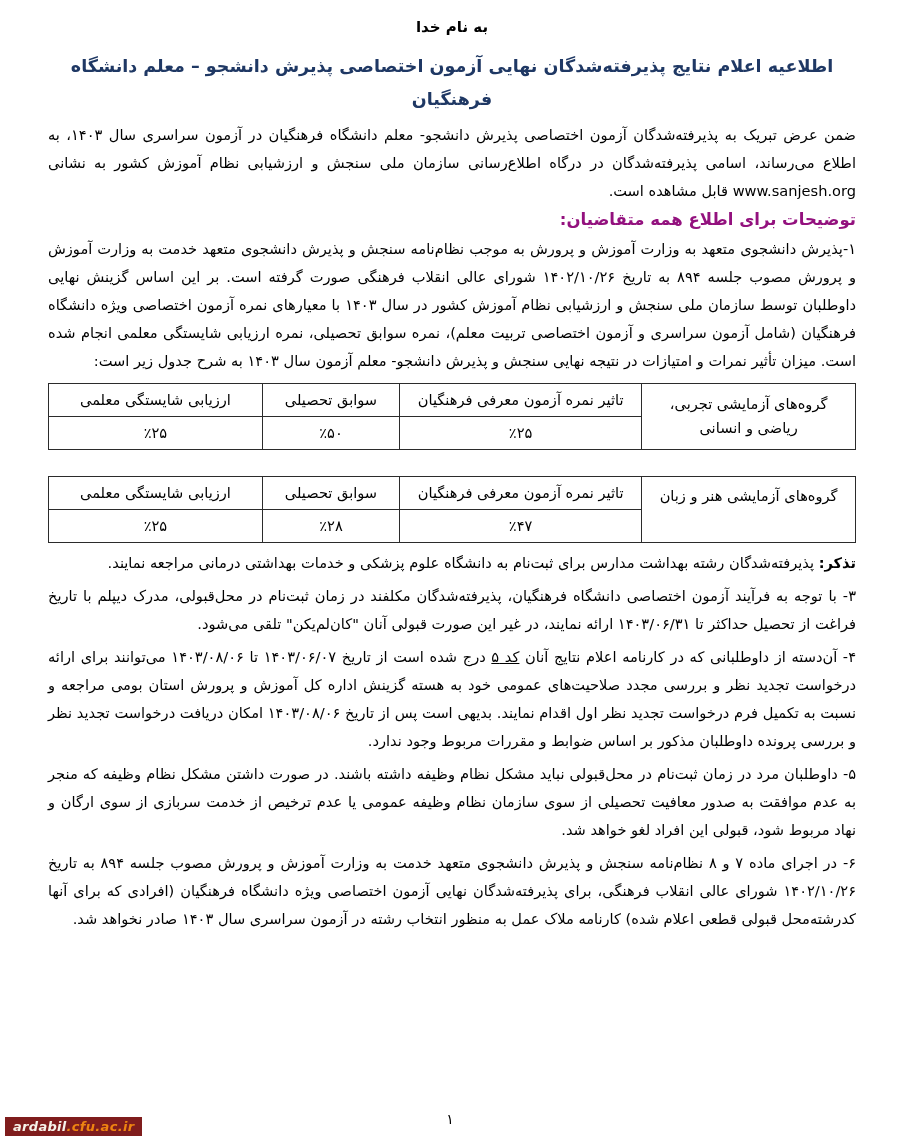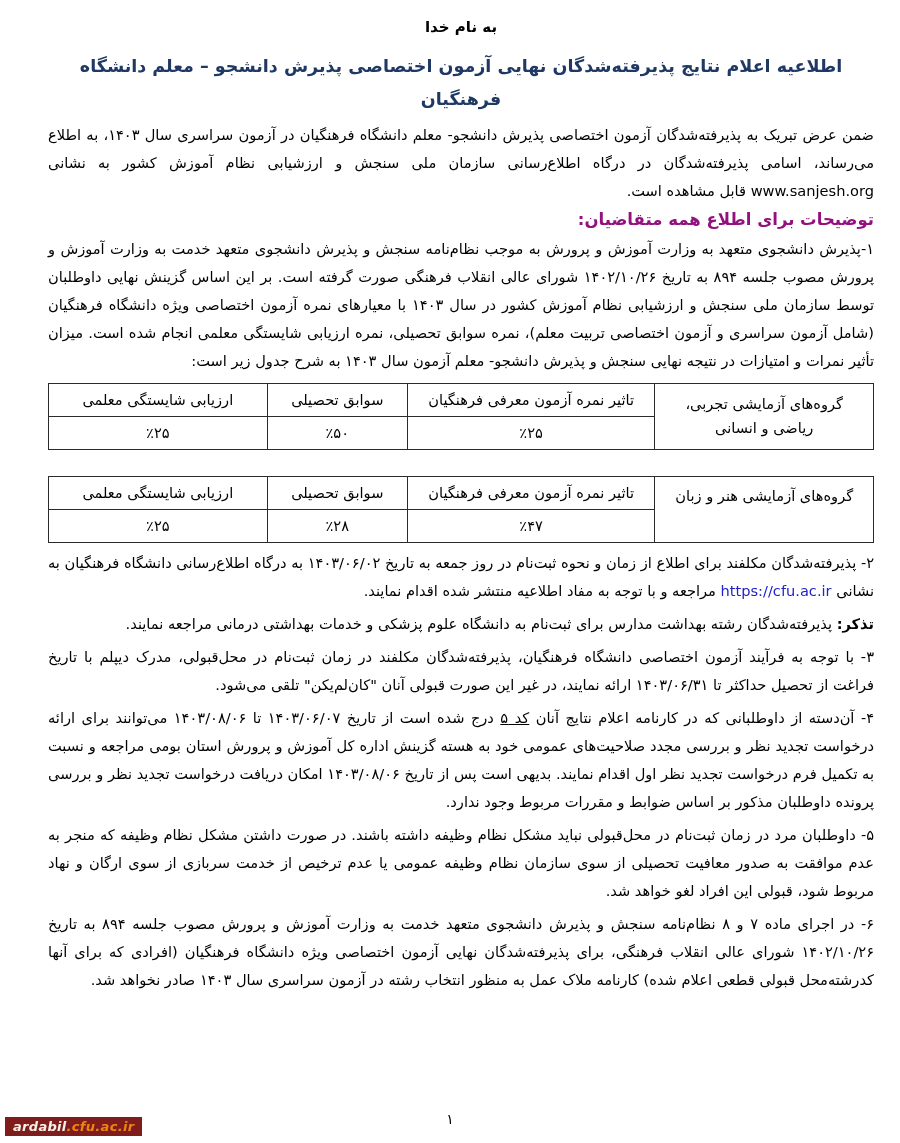--- a/index.html
+++ b/index.html
@@ -6,21 +6,21 @@
   html, body { margin: 0; padding: 0; }
   body {
     width: 900px; height: 1143px;
     background: #ffffff;
     color: #000000;
     font-family: "DejaVu Sans", sans-serif;
     direction: rtl;
     position: relative;
     overflow: hidden;
   }
-  .page { padding: 14px 26px 0 48px; }
+  .page { padding: 14px 44px 0 48px; }
 
   .bismillah {
     text-align: center; font-weight: bold;
     font-size: 15px; margin: 4px 0 14px;
   }
   .title {
     text-align: center; color: #1f3864;
     font-size: 17.5px; font-weight: bold;
     line-height: 1.9; margin: 0 0 4px;
   }
@@ -113,23 +113,20 @@
         <td class="col-eval">ارزیابی شایستگی معلمی</td>
       </tr>
       <tr>
         <td>٪۴۷</td>
         <td>٪۲۸</td>
         <td>٪۲۵</td>
       </tr>
     </tbody>
   </table>
 
-  <p class="para">
-    <span>۲- پذیرفته‌شدگان مکلفند برای اطلاع از زمان و نحوه ثبت‌نام در روز جمعه به تاریخ ۱۴۰۳/۰۶/۰۲ به درگاه اطلاع‌رسانی دانشگاه فرهنگیان به نشانی </span><a href="#" class="latin link">https://cfu.ac.ir</a><span> مراجعه و با توجه به مفاد اطلاعیه منتشر شده اقدام نمایند.</span>
-  </p>
 
   <p class="para">
     <span class="bold">تذکر:</span><span> پذیرفته‌شدگان رشته بهداشت مدارس برای ثبت‌نام به دانشگاه علوم پزشکی و خدمات بهداشتی درمانی مراجعه نمایند.</span>
   </p>
 
   <p class="para">۳- با توجه به فرآیند آزمون اختصاصی دانشگاه فرهنگیان، پذیرفته‌شدگان مکلفند در زمان ثبت‌نام در محل‌قبولی، مدرک دیپلم با تاریخ فراغت از تحصیل حداکثر تا ۱۴۰۳/۰۶/۳۱ ارائه نمایند، در غیر این صورت قبولی آنان "کان‌لم‌یکن" تلقی می‌شود.</p>
 
   <p class="para">
     <span>۴- آن‌دسته از داوطلبانی که در کارنامه اعلام نتایج آنان </span><span class="uline">کد ۵</span><span> درج شده است از تاریخ ۱۴۰۳/۰۶/۰۷ تا ۱۴۰۳/۰۸/۰۶ می‌توانند برای ارائه درخواست تجدید نظر و بررسی مجدد صلاحیت‌های عمومی خود به هسته گزینش اداره کل آموزش و پرورش استان بومی مراجعه و نسبت به تکمیل فرم درخواست تجدید نظر اول اقدام نمایند. بدیهی است پس از تاریخ ۱۴۰۳/۰۸/۰۶ امکان دریافت درخواست تجدید نظر و بررسی پرونده داوطلبان مذکور بر اساس ضوابط و مقررات مربوط وجود ندارد.</span>
   </p>

